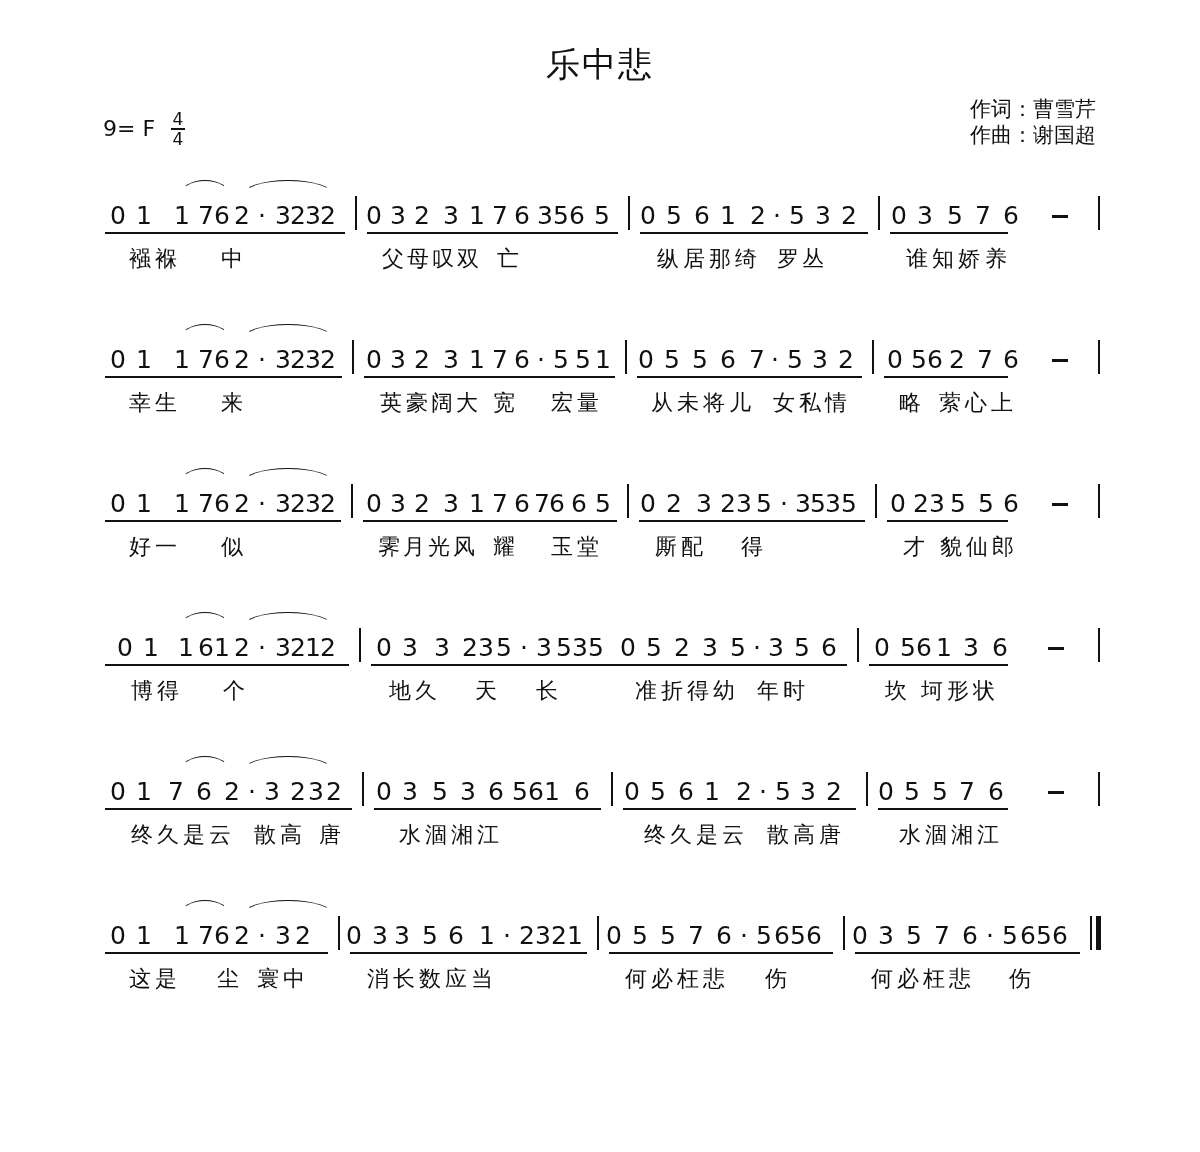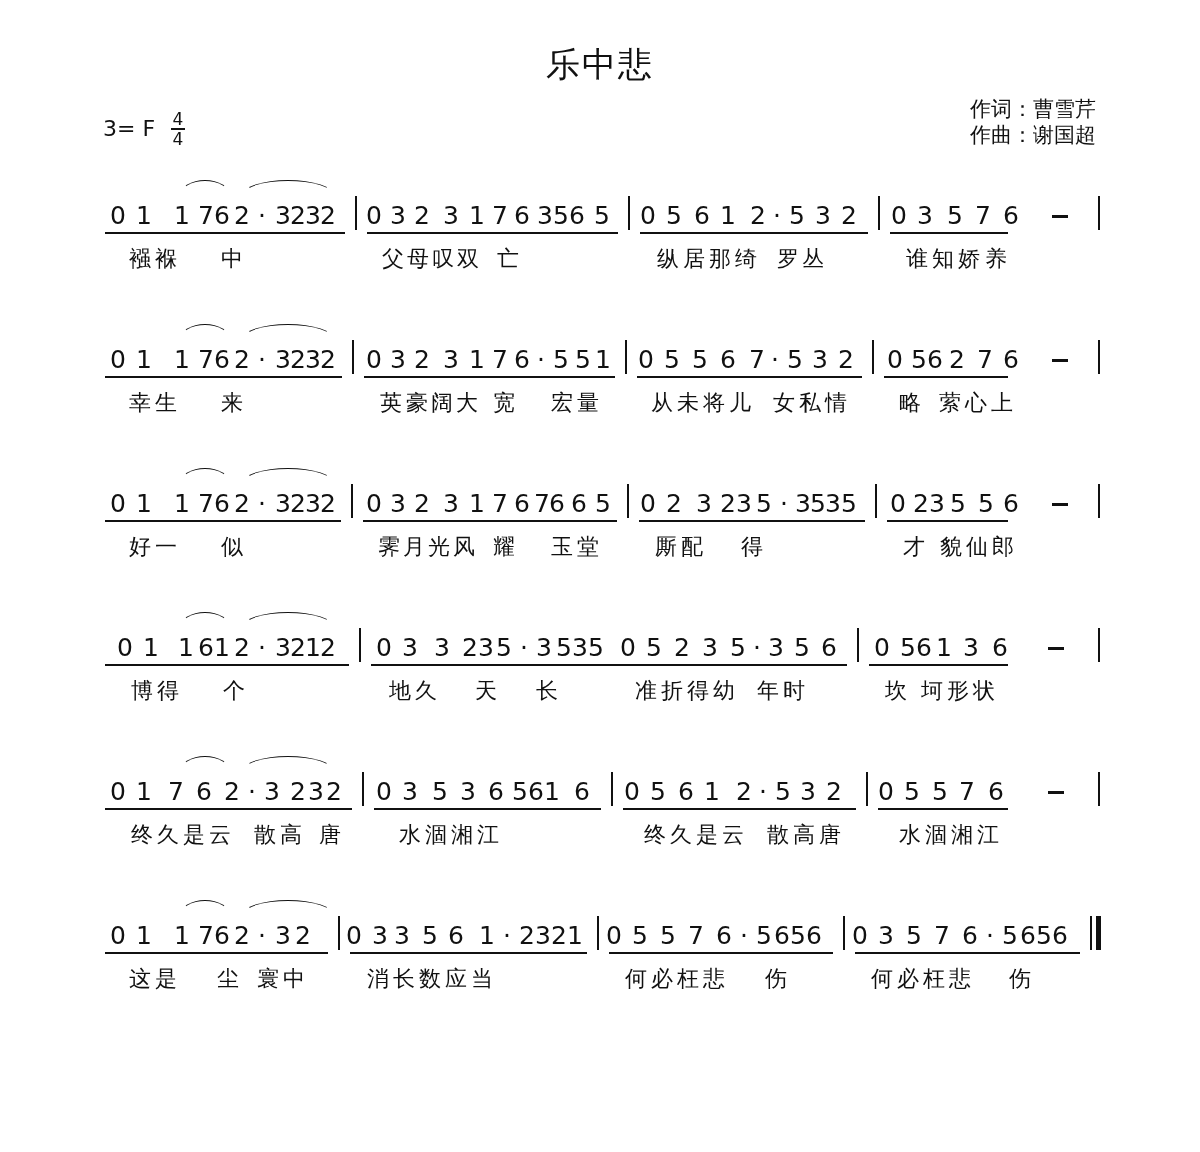--- a/index.html
+++ b/index.html
@@ -18,21 +18,21 @@
   .bl { position:absolute; width:1.8px; background:#111; top:-6px; height:34px; }
   .bl.thick { width:5px; }
   .tie { position:absolute; border:1.6px solid #111; border-bottom:none; border-left-color:transparent; border-right-color:transparent;
          border-radius:50% 50% 0 0 / 100% 100% 0 0; height:14px; top:-22px; }
   .dash { position:absolute; height:2.5px; width:16px; background:#111; top:13px; }
 </style>
 </head>
 <body>
 
 <div class="title">乐中悲</div>
-<div class="key">3= F</div>
+<div class="key">9= F</div>
 <div class="ts">
   <span>4</span>
   <span class="bar"></span>
   <span>4</span>
 </div>
 <div class="credits">
   <div>作词：曹雪芹</div>
   <div>作曲：谢国超</div>
 </div>
 

